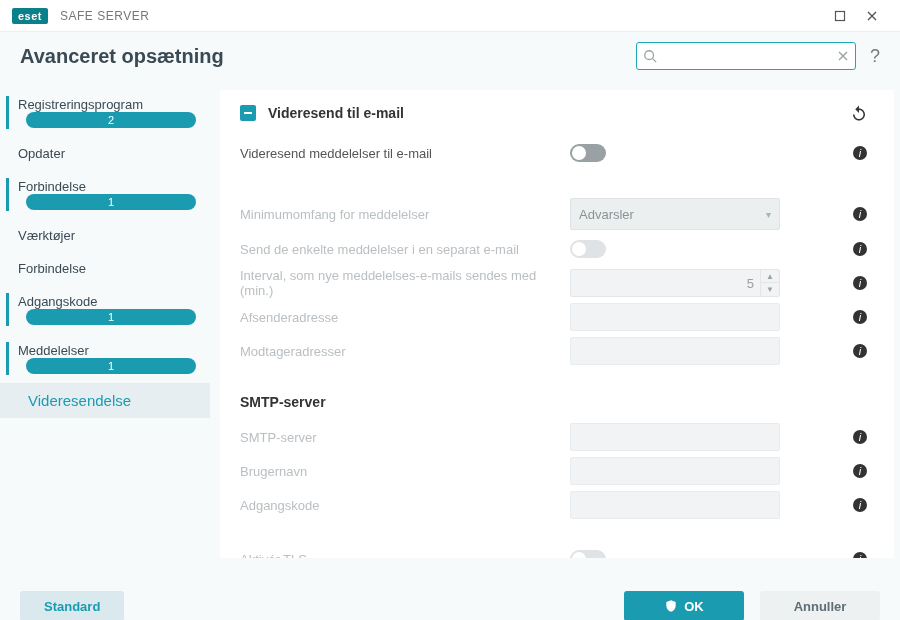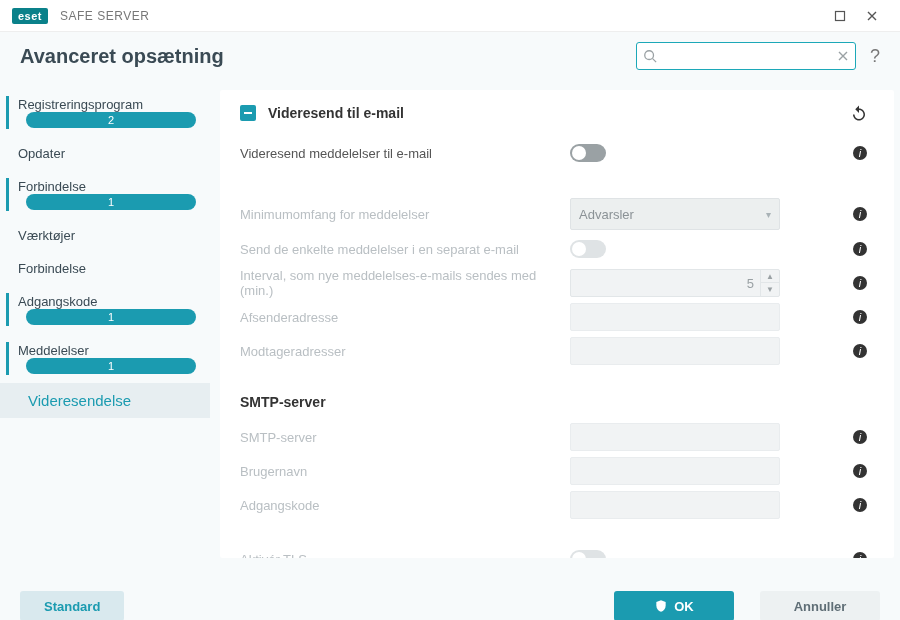--- a/index.html
+++ b/index.html
@@ -46,21 +46,21 @@
   .spin{display:flex;flex-direction:column;border-left:1px solid #e2e6e8;}
   .spin div{width:18px;height:13px;display:flex;align-items:center;justify-content:center;font-size:8px;color:#9aa1a4;cursor:default;}
   .spin div:first-child{border-bottom:1px solid #e2e6e8;}
   .text-input { width:100%; height:28px; border:1px solid #e9ecee; background:#f1f3f4; border-radius:2px;}
   .subsection-title{font-weight:600;color:#333;margin:26px 0 10px 0;font-size:14px;}
   .footer { height:52px; display:flex; align-items:center; padding:0 20px; background:#f7fafb;}
   .btn { height:30px; padding:0 24px; border-radius:3px; font-size:13px; display:inline-flex; align-items:center; justify-content:center; cursor:pointer; gap:6px;margin-top:24px;}
   .btn-default { background:#d9e9ee; color:#1b9bb0; font-weight:600;}
   .btn-primary { background:#1b9bb0; color:#fff; font-weight:600; min-width:120px;}
   .btn-cancel { background:#edf1f2; color:#5f6e76; font-weight:600; min-width:120px;}
-  .footer-right{margin-left:auto;display:flex;gap:26px;}
+  .footer-right{margin-left:auto;display:flex;gap:16px;}
   svg { display:block; }
 </style>
 </head>
 <body>
 
 <div class="titlebar">
   <span class="brand-logo">eset</span>
   <span class="brand-sub">SAFE SERVER</span>
   <div class="win-controls">
     <span class="win-btn">

